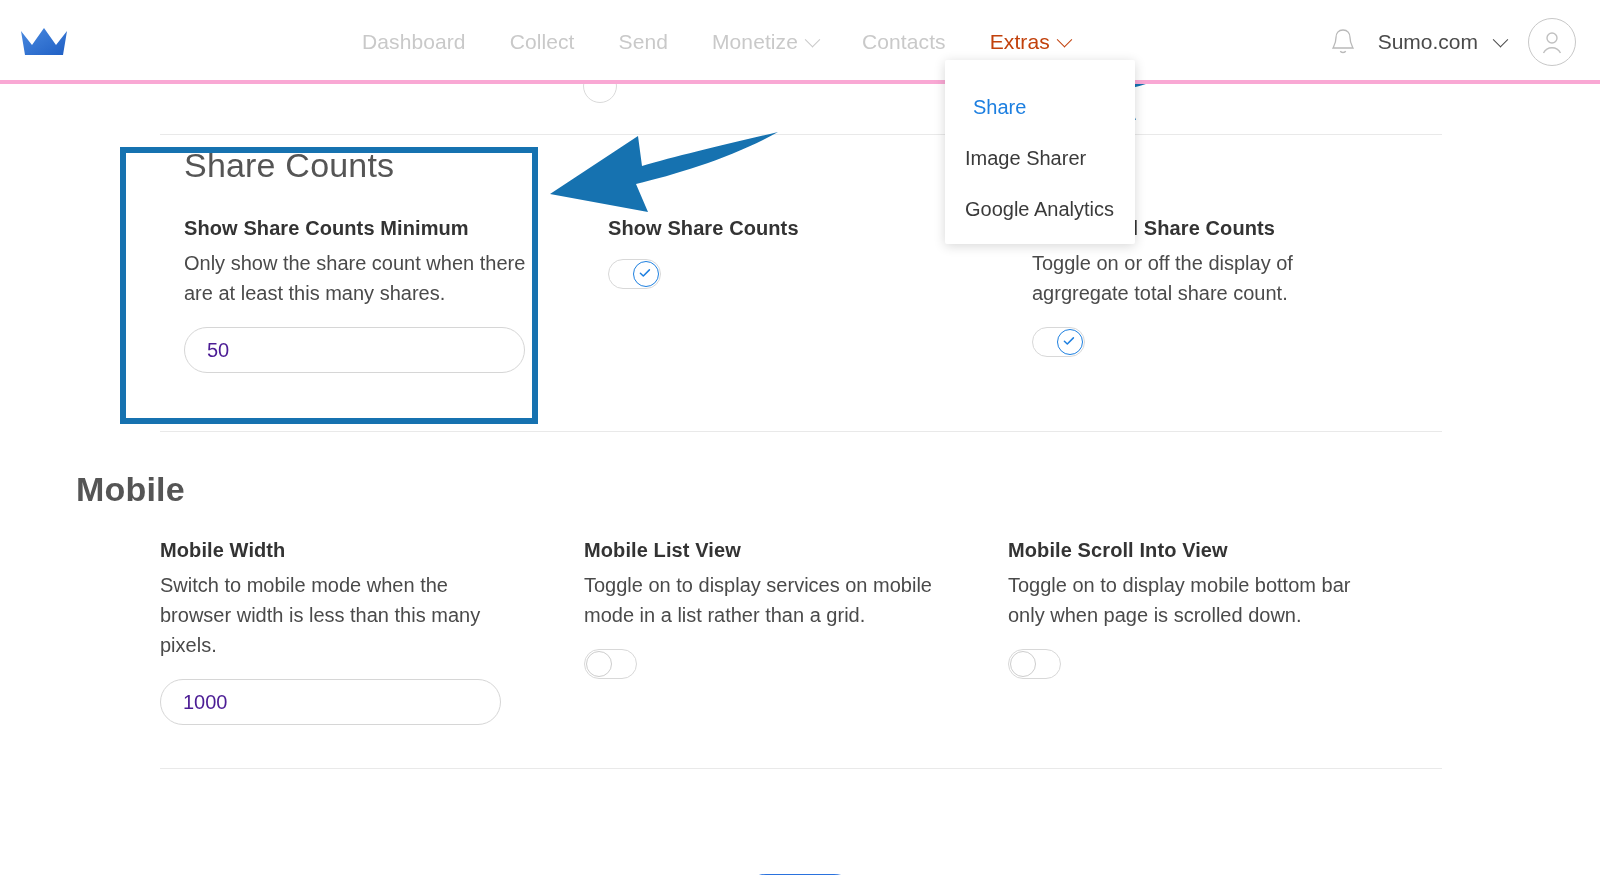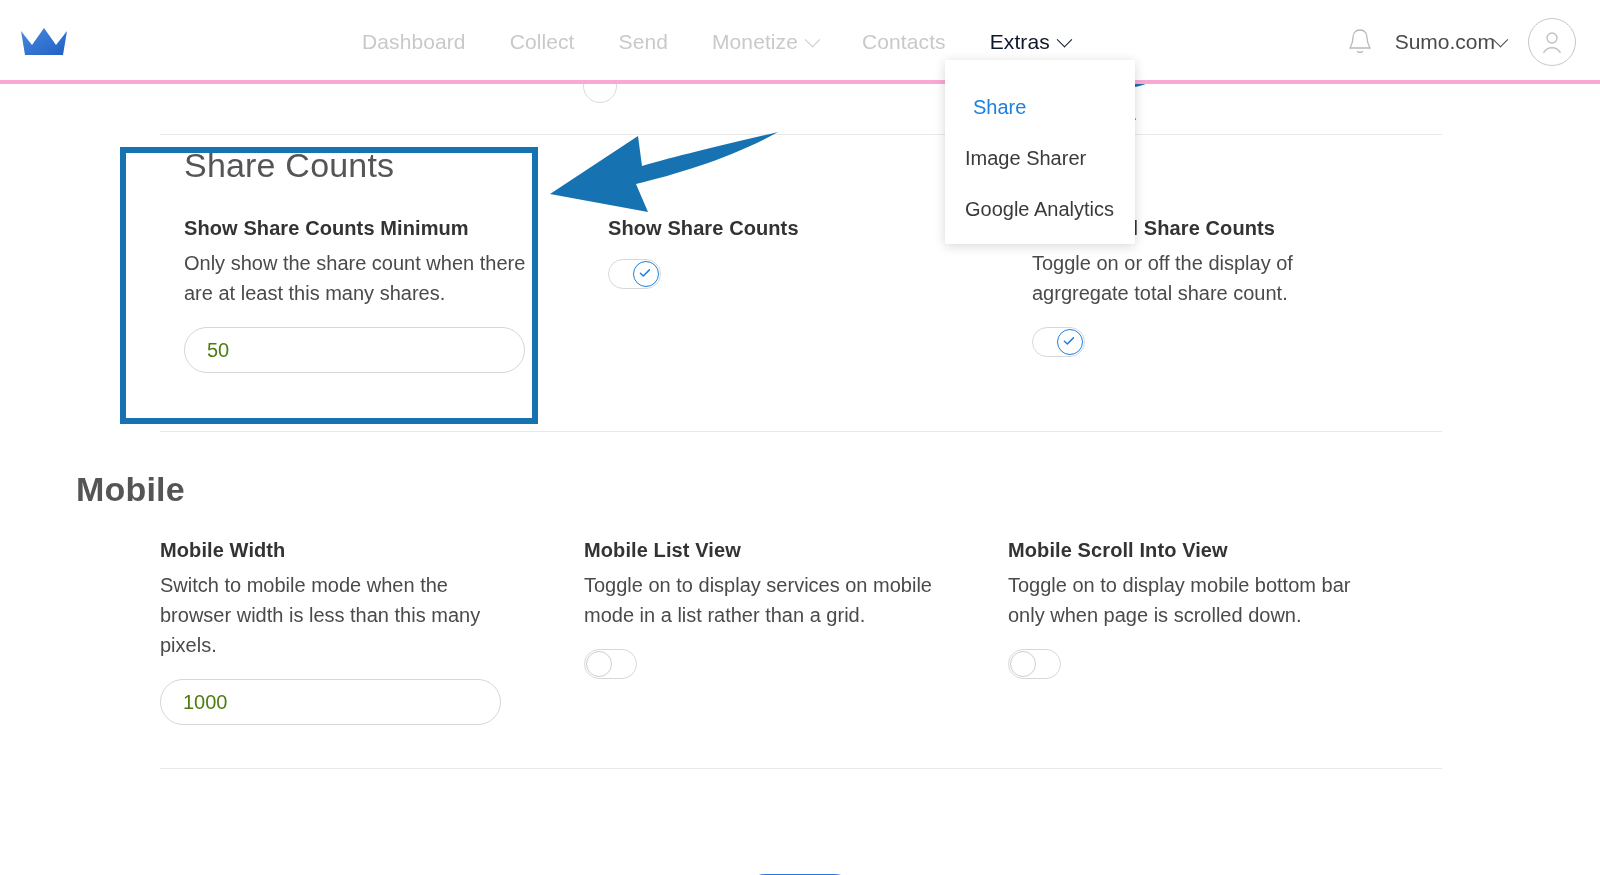--- a/index.html
+++ b/index.html
@@ -31,36 +31,36 @@
   }
   .nav-item {
     font-size: 21px;
     color: #c9c9c9;
     padding: 0 22px;
     letter-spacing: .1px;
     white-space: nowrap;
     display: flex; align-items: center; gap: 9px;
     cursor: pointer;
   }
-  .nav-item.active { color: #0f172a; }
+  .nav-item.active { color: #c2410c; }
   .chev {
     display: inline-block;
     width: 11px; height: 11px;
     border-right: 1.6px solid currentColor;
     border-bottom: 1.6px solid currentColor;
     transform: rotate(45deg) translate(-2px,-2px);
   }
   .header-right {
     position: absolute; right: 24px; top: 0; height: 84px;
     display: flex; align-items: center; gap: 22px;
   }
   .bell { width: 26px; height: 30px; display:block; }
   .account {
     font-size: 21px; color: #4a4a4a;
-    display: flex; align-items: center; gap: 0;
+    display: flex; align-items: center; gap: 17px;
     cursor: pointer;
   }
   .avatar {
     width: 48px; height: 48px; border-radius: 50%;
     border: 1.4px solid #c8c8c8;
     display: flex; align-items: center; justify-content: center;
   }
 
   
   .dropdown {
@@ -129,21 +129,21 @@
     line-height: 30px; font-weight: 300;
     max-width: 360px;
   }
 
   .inp {
     margin-top: 19px;
     width: 341px; height: 46px;
     border: 1.3px solid #d6d6d6;
     border-radius: 24px;
     background: #fff;
-    font-size: 20px; color: #4d7c0f;
+    font-size: 20px; color: #4c1d95;
     padding: 0 22px;
     font-family: "Liberation Sans", sans-serif;
     font-weight: 300;
     outline: none;
   }
 
   .toggle {
     margin-top: 19px;
     width: 53px; height: 30px;
     border-radius: 16px;

